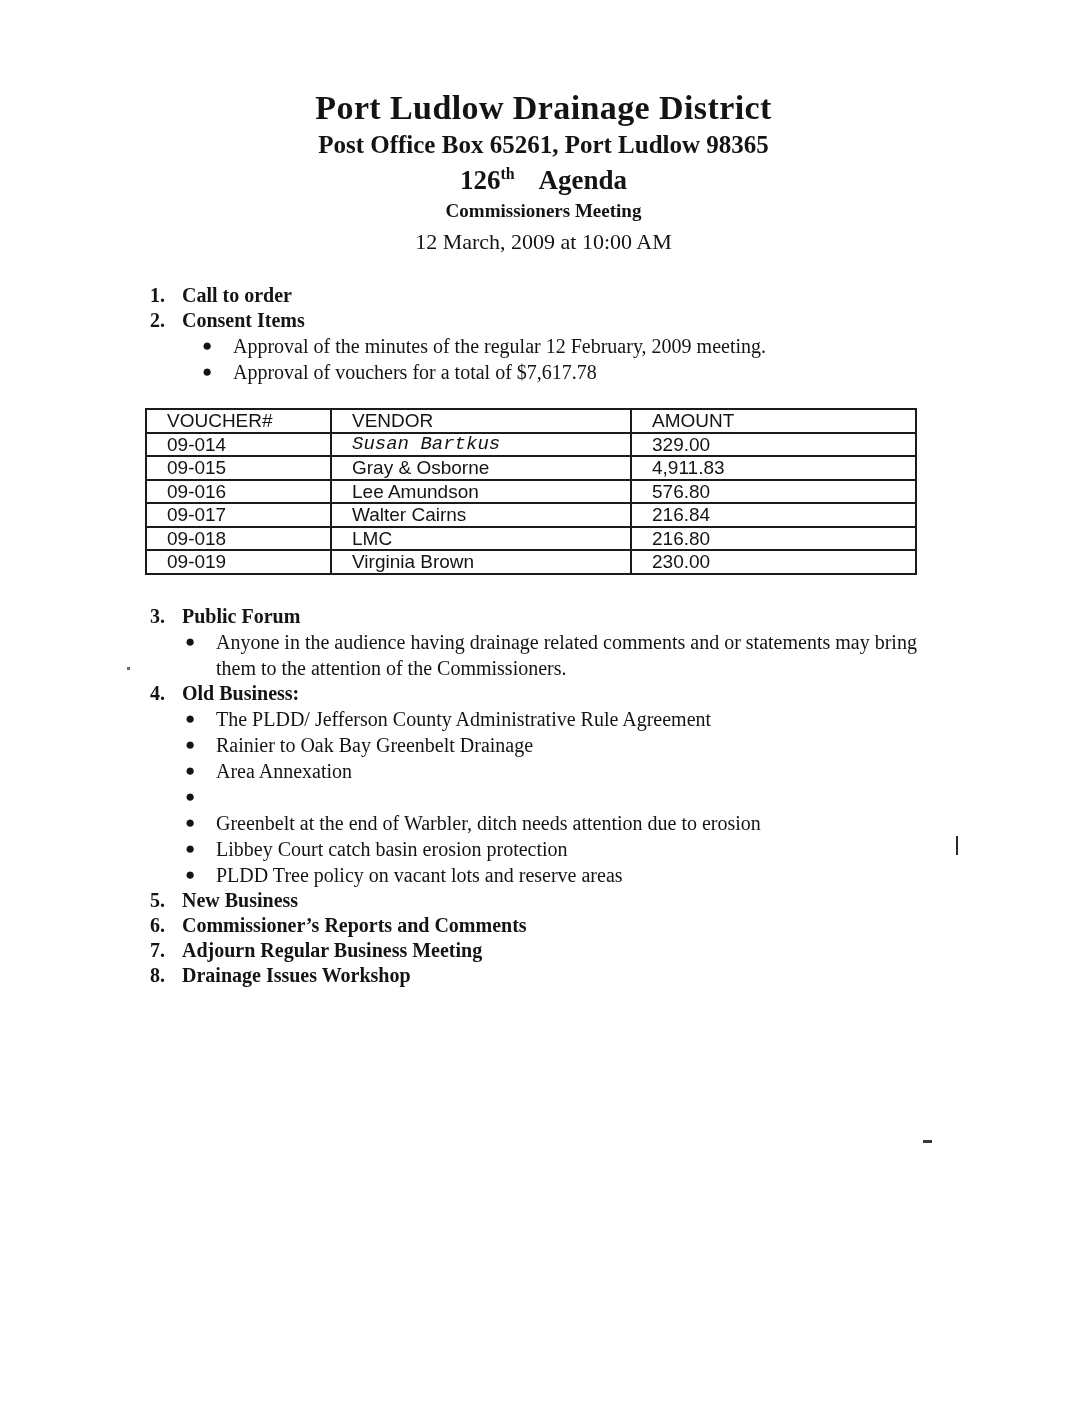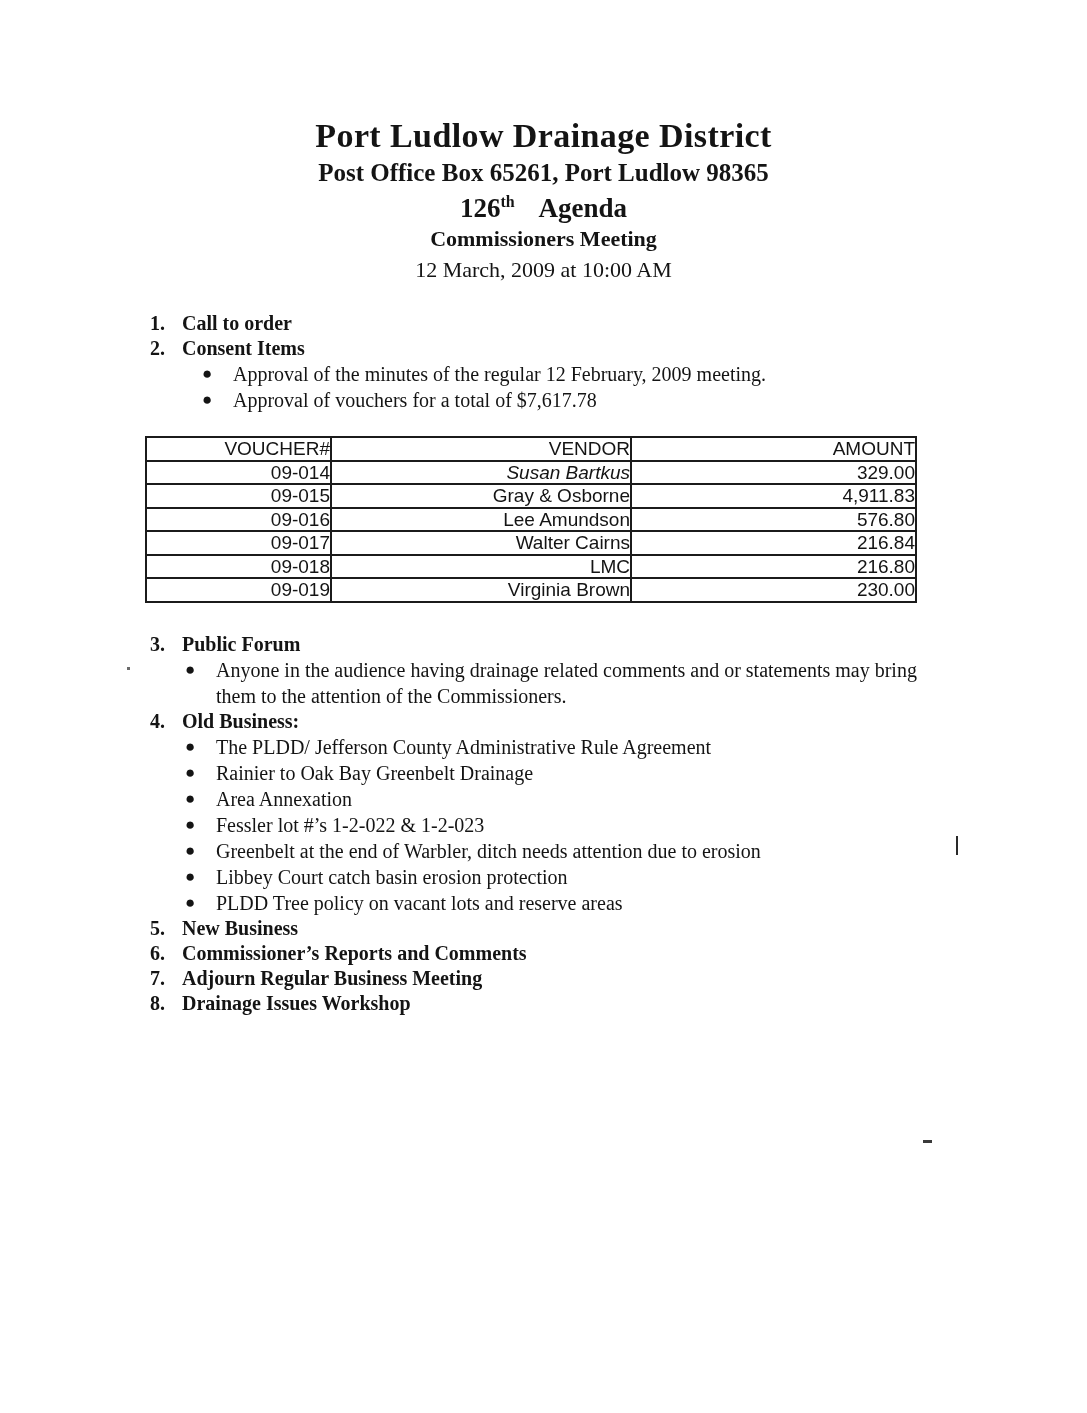--- a/index.html
+++ b/index.html
@@ -7,27 +7,27 @@
     position: relative;
     width: 1087px;
     height: 1413px;
     background: #ffffff;
     color: #141414;
     font-family: "Liberation Serif", serif;
     overflow: hidden;
   }
 
   
-  .doc-header { padding-top: 118px; text-align: center; }
+  .doc-header { padding-top: 90px; text-align: center; }
   .org-title  { font-size: 34px; font-weight: bold; letter-spacing: 0.4px; line-height: 36px; }
   .org-address{ font-size: 25px; font-weight: bold; margin-top: 7px; line-height: 23px; }
   .agenda-line{ font-size: 27px; font-weight: bold; margin-top: 3px; line-height: 30px; }
   .agenda-line sup { font-size: 16px; }
   .agenda-word{ margin-left: 24px; }
-  .meeting-line{ font-size: 22px; font-weight: bold; margin-top: 1px; line-height: 30px; }
+  .meeting-line{ font-size: 19px; font-weight: bold; margin-top: 1px; line-height: 30px; }
   .date-line  { font-size: 22px; margin-top: 4px; line-height: 24px; }
 
   
   .agenda-block { margin-left: 150px; margin-right: 60px; }
   #agenda-top { margin-top: 29px; }
   #agenda-bottom { margin-top: 29px; }
 
   .item-line { display: flex; line-height: 25px; font-size: 20px; font-weight: bold; }
   .item-num  { width: 32px; flex: 0 0 32px; }
   .bullet-row { display: flex; line-height: 26px; font-size: 20px; }
@@ -40,32 +40,32 @@
   .voucher-table-wrap { margin: 23px 0 0 145px; }
   table.voucher {
     border-collapse: collapse;
     font-family: "Liberation Sans", sans-serif;
     font-size: 19px;
     width: 770px;
     table-layout: fixed;
   }
   table.voucher th, table.voucher td {
     border: 2px solid #1b1b1b;
-    text-align: right;
+    text-align: left;
     font-weight: normal;
-    padding: 0 0;
+    padding: 0 20px;
     height: 21.5px;
     line-height: 21px;
     overflow: hidden;
     white-space: nowrap;
   }
   col.c-voucher { width: 185px; }
   col.c-vendor  { width: 300px; }
   col.c-amount  { width: 285px; }
-  td.vendor-italic { font-style: italic; }
+  td.vendor-italic { font-style: italic; font-family: Liberation Mono, monospace; }
 
   
   .scan-artifact { position: absolute; background: #2a2a2a; }
   .artifact-vbar { left: 956px; top: 836px; width: 2px; height: 19px; }
   .artifact-dash { left: 923px; top: 1140px; width: 9px; height: 3px; background:#3a3a3a; }
   .artifact-dot  { left: 127px; top: 667px; width: 3px; height: 3px; background:#6a6a6a; }
 </style>
 </head>
 <body>
 
@@ -174,21 +174,20 @@
         <div class="bullet-row">
           <span class="bullet-glyph">●</span>
           <span class="bullet-text">Rainier to Oak Bay Greenbelt Drainage</span>
         </div>
         <div class="bullet-row">
           <span class="bullet-glyph">●</span>
           <span class="bullet-text">Area Annexation</span>
         </div>
         <div class="bullet-row">
           <span class="bullet-glyph">●</span>
-          <span class="bullet-text">Fessler lot #’s 1-2-022 &amp; 1-2-023</span>
         </div>
         <div class="bullet-row">
           <span class="bullet-glyph">●</span>
           <span class="bullet-text">Greenbelt at the end of Warbler, ditch needs attention due to erosion</span>
         </div>
         <div class="bullet-row">
           <span class="bullet-glyph">●</span>
           <span class="bullet-text">Libbey Court catch basin erosion protection</span>
         </div>
         <div class="bullet-row">

